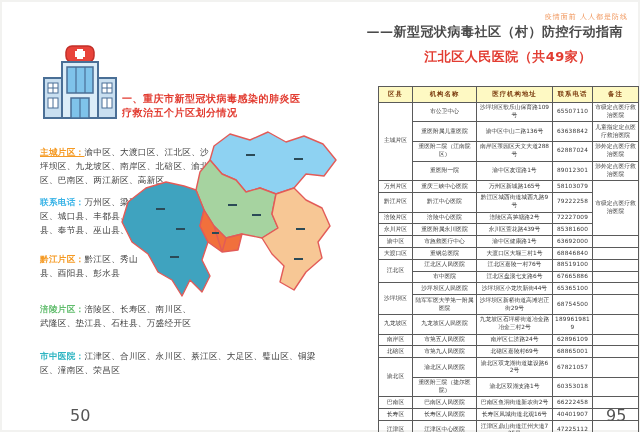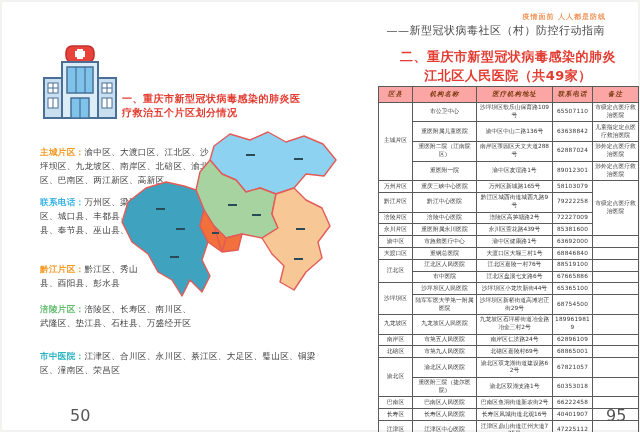--- a/index.html
+++ b/index.html
@@ -7,38 +7,38 @@
           font-family:"DejaVu Sans","Liberation Sans",sans-serif;
           box-shadow:inset 0 0 0 2px #f2f2f0;}
   
   .hospital-icon{position:absolute;left:42px;top:44px;width:76px;height:80px;}
   .left-title{position:absolute;left:122px;top:92px;width:186px;
               font-size:10px;font-weight:bold;line-height:1.4;color:#e23c31;letter-spacing:0.5px;}
   .zone{position:absolute;font-size:8.6px;line-height:1.6;color:#3f3f3f;letter-spacing:0.3px;}
   .zone .zl{font-weight:bold;}
   #zone0{left:40px;top:146px;width:172px;}
   #zone1{left:40px;top:196px;width:138px;}
-  #zone2{left:40px;top:263px;width:100px;}
+  #zone2{left:40px;top:253px;width:100px;}
   #zone3{left:40px;top:303px;width:158px;}
   #zone4{left:40px;top:350px;width:282px;}
   .map{position:absolute;left:118px;top:130px;width:222px;height:182px;}
   .pageno{position:absolute;font-size:16px;color:#555;}
   #pn-left{left:70px;top:406px;}
   #pn-right{left:606px;top:406px;}
   
-  .hdr1{position:absolute;right:34px;top:12px;font-size:7px;font-weight:bold;color:#f0955a;letter-spacing:1px;}
-  .hdr2{position:absolute;right:35px;top:23px;font-size:11px;font-weight:normal;color:#4a4a4a;letter-spacing:0.5px;}
+  .hdr1{position:absolute;right:12px;top:12px;font-size:7px;font-weight:normal;color:#f0955a;letter-spacing:1px;}
+  .hdr2{position:absolute;right:17px;top:23px;font-size:13px;font-weight:bold;color:#4a4a4a;letter-spacing:0.5px;}
   .right-title{position:absolute;left:378px;top:48px;width:260px;text-align:center;
                font-size:13px;font-weight:bold;line-height:1.45;color:#e23c31;letter-spacing:0.5px;}
   .tbl-wrap{position:absolute;left:378px;top:86px;width:260px;}
   table.hosp{width:100%;border-collapse:collapse;table-layout:fixed;}
   table.hosp th,table.hosp td{border:0.8px solid #5a5a5a;padding:1.5px 2px;
       font-size:5.8px;line-height:1.35;color:#383838;text-align:center;
       word-break:break-all;vertical-align:middle;}
-  table.hosp th{background:#fca5a5;color:#7c3d10;font-weight:bold;font-size:6.4px;padding:3px 2px;letter-spacing:1px;font-style:italic;}
+  table.hosp th{background:#fef9c3;color:#7c3d10;font-weight:bold;font-size:6.4px;padding:3px 2px;letter-spacing:1px;}
   col.c0{width:34px;} col.c1{width:64px;} col.c2{width:76px;} col.c3{width:40px;} col.c4{width:46px;}
   td.phone{letter-spacing:0.2px;}
 </style>
 </head>
 <body>
 
 <div class="spread">
 
   <svg class="hospital-icon" viewBox="0 0 76 80">
     <rect x="24" y="2" width="28" height="16" rx="6" fill="#e8433a" stroke="#c22f28" stroke-width="1.5"></rect>
@@ -62,21 +62,21 @@
     <line x1="65" y1="39" x2="65" y2="49" stroke="#4a6f96" stroke-width="1"></line>
     <line x1="60" y1="44" x2="70" y2="44" stroke="#4a6f96" stroke-width="1"></line>
     <line x1="65" y1="54" x2="65" y2="64" stroke="#4a6f96" stroke-width="1"></line>
   </svg>
 
   <div class="left-title">
     <div>一、重庆市新型冠状病毒感染的肺炎医疗救治五个片区划分情况</div>
   </div>
 
   <div class="zone" id="zone0">
-    <span class="zl" style="color: rgb(245, 154, 35);">主城片区：</span><span>渝中区、大渡口区、江北区、沙坪坝区、九龙坡区、南岸区、北碚区、渝北区、巴南区、两江新区、高新区</span>
+    <span class="zl" style="color: rgb(245, 154, 35); text-decoration: underline;">主城片区：</span><span>渝中区、大渡口区、江北区、沙坪坝区、九龙坡区、南岸区、北碚区、渝北区、巴南区、两江新区、高新区</span>
   </div>
   <div class="zone" id="zone1">
     <span class="zl" style="color: rgb(59, 180, 231);">联系电话：</span><span>万州区、梁平区、开州区、城口县、丰都县、忠县、云阳县、奉节县、巫山县、巫溪县</span>
   </div>
   <div class="zone" id="zone2">
     <span class="zl" style="color: rgb(245, 154, 35);">黔江片区：</span><span>黔江区、秀山县、酉阳县、彭水县</span>
   </div>
   <div class="zone" id="zone3">
     <span class="zl" style="color: rgb(97, 189, 109);">涪陵片区：</span><span>涪陵区、长寿区、南川区、武隆区、垫江县、石柱县、万盛经开区</span>
   </div>
@@ -109,21 +109,20 @@
         <rect x="94" y="102" width="7" height="2"></rect>
     </g>
   </svg>
 
   <div class="pageno" id="pn-left">50</div>
 
   <div class="hdr1">疫情面前 人人都是防线</div>
   <div class="hdr2">——新型冠状病毒社区（村）防控行动指南</div>
 
   <div class="right-title">
-    <div>二、重庆市新型冠状病毒感染的肺炎</div>
     <div>江北区人民医院（共49家）</div>
   </div>
 
   <div class="tbl-wrap">
     <table class="hosp" id="hosp-table">
       <colgroup>
           <col class="c0">
           <col class="c1">
           <col class="c2">
           <col class="c3">

